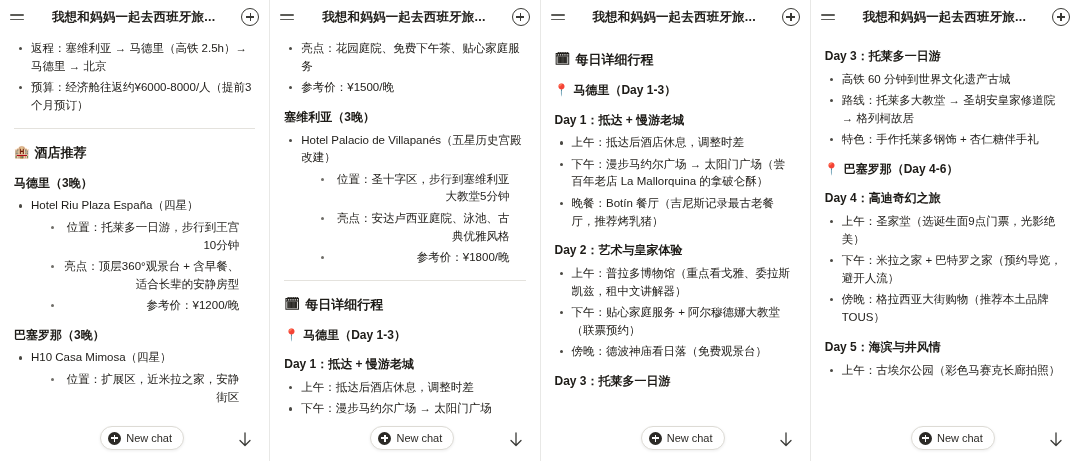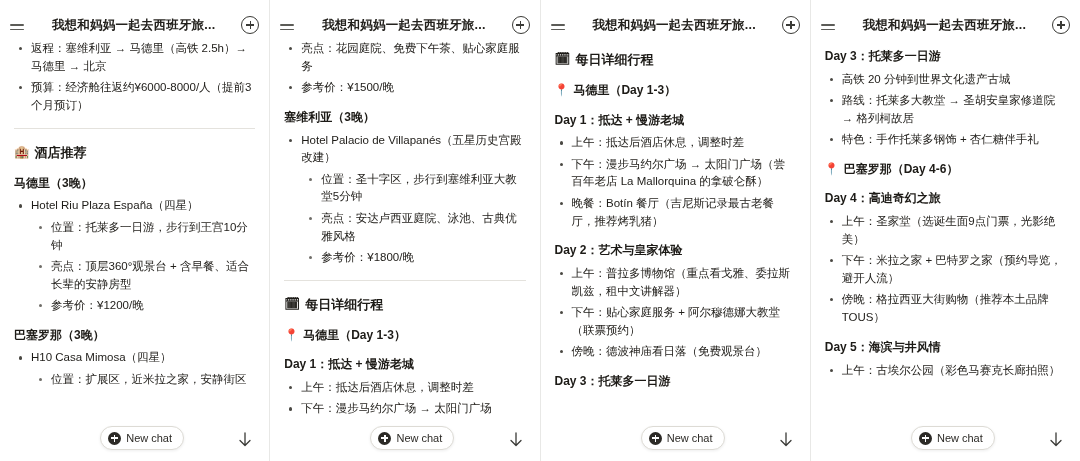--- a/index.html
+++ b/index.html
@@ -21,21 +21,21 @@
     height: 461px;
     border-right: 1px solid #e8e8e6;
     overflow: hidden;
     background: #ffffff;
   }
   .panel:last-child { border-right: none; }
 
   
   .topbar {
     display: flex;
-    align-items: flex-end;
+    align-items: center;
     gap: 6px;
     height: 34px;
     padding: 0 10px;
     background: #ffffff;
     position: relative;
     z-index: 5;
   }
   .menu-icon {
     width: 16px; height: 14px;
     flex: 0 0 16px;
@@ -116,21 +116,21 @@
   }
   ul > li::before {
     content: "";
     position: absolute;
     left: -10px;
     top: 7px;
     width: 3.2px; height: 3.2px;
     border-radius: 50%;
     background: #4a4843;
   }
-  ul ul { padding-left: 14px; margin: 3px 4px; }
+  ul ul { padding-left: 14px; margin: 3px 16px; text-align: right; }
   ul ul > li::before { background: #6f6d68; width: 3px; height: 3px; }
   b { font-weight: 400; color: #1d1b17; }
 
   
   .bottom-bar {
     position: absolute;
     left: 15px; right: 0; bottom: 0;
     height: 46px;
     background: linear-gradient(to bottom, rgba(255,255,255,0) 0%, #ffffff 55%, #ffffff 100%);
     display: flex;
@@ -348,21 +348,21 @@
           <i></i>
           <i></i>
         </div>
       <div class="panel-title">我想和妈妈一起去西班牙旅...</div>
       <div class="newchat-icon"></div>
     </div>
     <div class="fade-top"></div>
     <div class="content">
       <h4 class="sub">Day 3：托莱多一日游</h4>
       <ul>
-        <li>高铁 20 分钟到世界文化遗产古城</li>
+        <li>高铁 60 分钟到世界文化遗产古城</li>
         <li><b>路线：</b><span>托莱多大教堂 → 圣胡安皇家修道院 → 格列柯故居</span></li>
         <li><b>特色：</b><span>手作托莱多钢饰 + 杏仁糖伴手礼</span></li>
       </ul>
       <h4 class="sub pin">
         <span>📍</span>
         <span>巴塞罗那（Day 4-6）</span>
       </h4>
       <h4 class="sub">Day 4：高迪奇幻之旅</h4>
       <ul>
         <li><b>上午：</b><span>圣家堂（选诞生面9点门票，光影绝美）</span></li>

